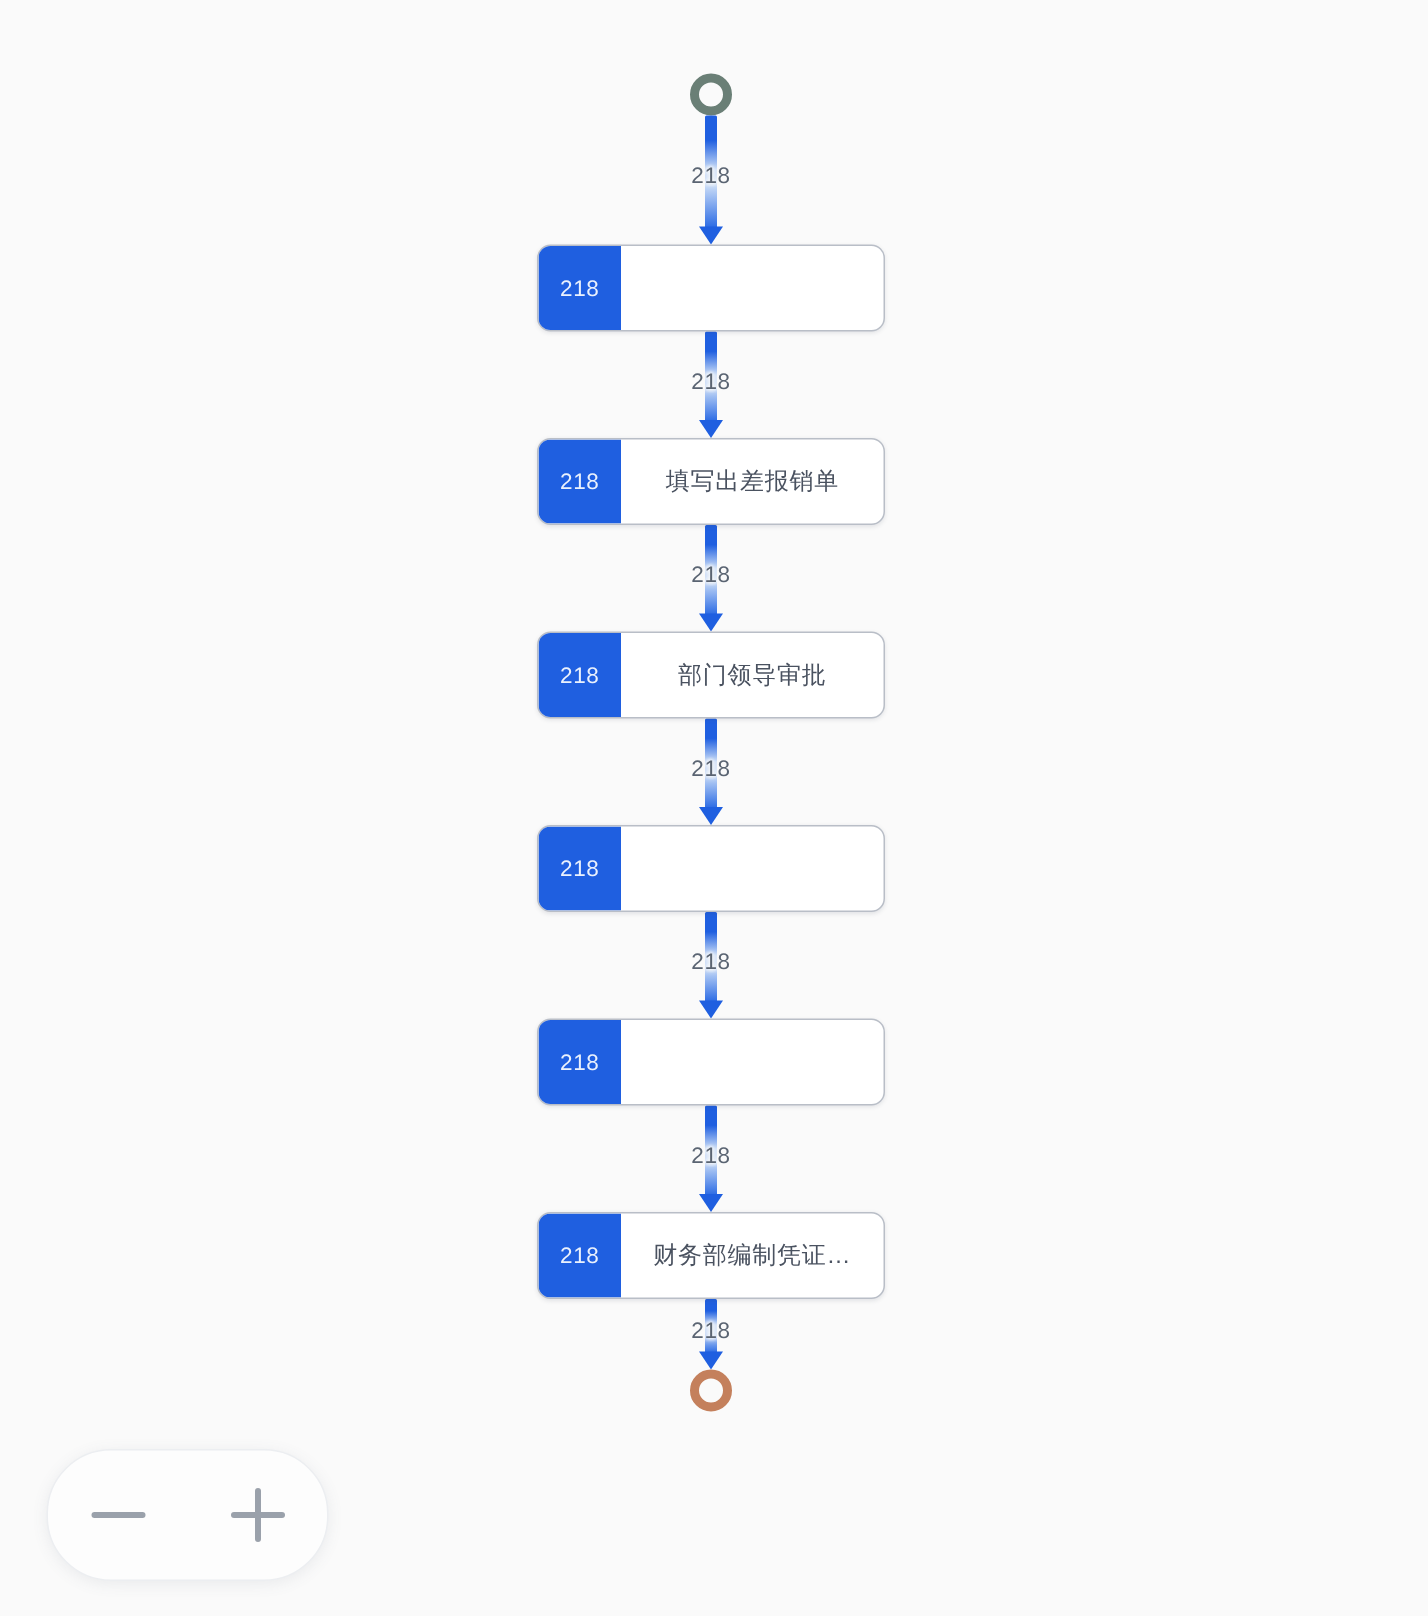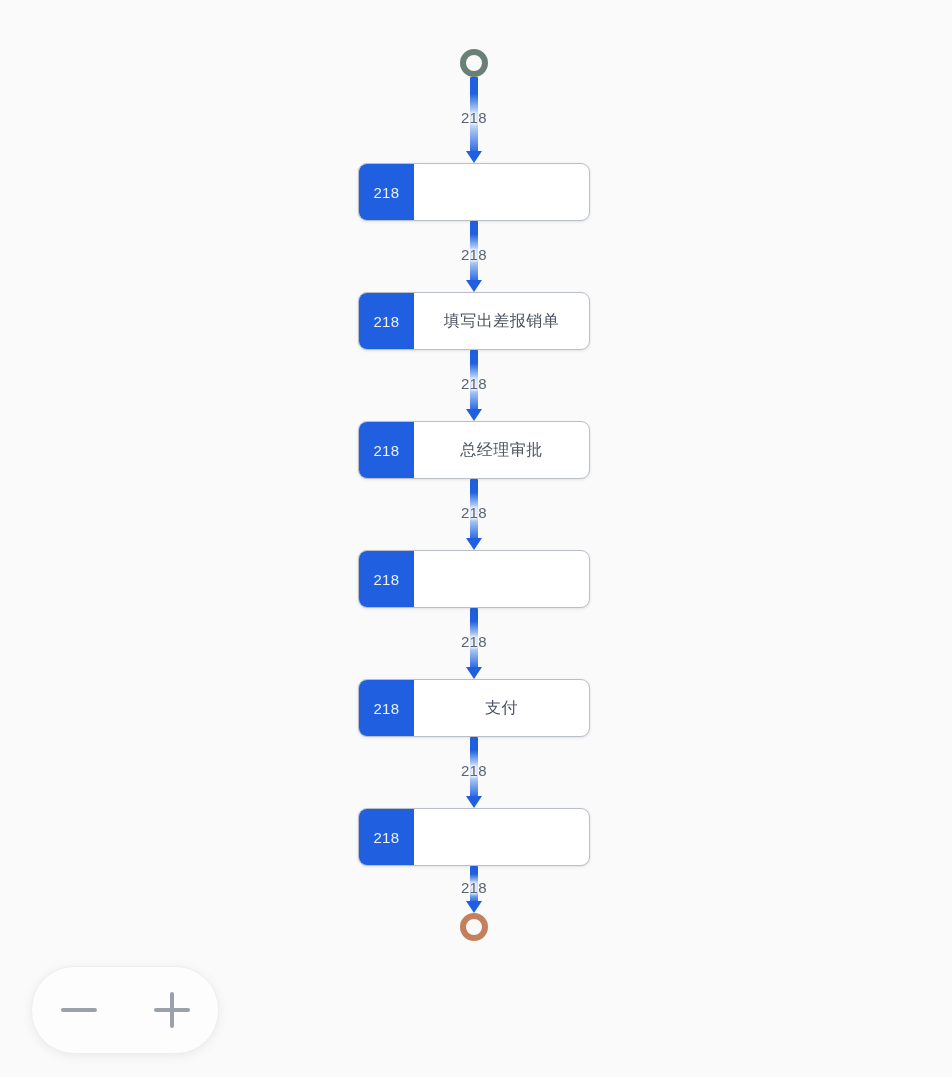--- a/index.html
+++ b/index.html
@@ -208,31 +208,31 @@
   <div id="nodes-layer">
       <div class="node" style="left: 358px; top: 163px;">
         <div class="badge">218</div>
       </div>
       <div class="node" style="left: 358px; top: 292px;">
         <div class="badge">218</div>
         <div class="node-label">填写出差报销单</div>
       </div>
       <div class="node" style="left: 358px; top: 421px;">
         <div class="badge">218</div>
-        <div class="node-label">总经理审批</div>
+        <div class="node-label">部门领导审批</div>
       </div>
       <div class="node" style="left: 358px; top: 550px;">
         <div class="badge">218</div>
       </div>
       <div class="node" style="left: 358px; top: 679px;">
         <div class="badge">218</div>
-        <div class="node-label">支付</div>
       </div>
       <div class="node" style="left: 358px; top: 808px;">
         <div class="badge">218</div>
+        <div class="node-label">财务部编制凭证…</div>
       </div>
     </div>
 
   <div class="terminal end" id="end-node" style="left: 460px; top: 913px;"></div>
 
 </div>
 
 <div id="zoom-control">
   <div class="zoom-btn">
     <span class="bar-h"></span>

